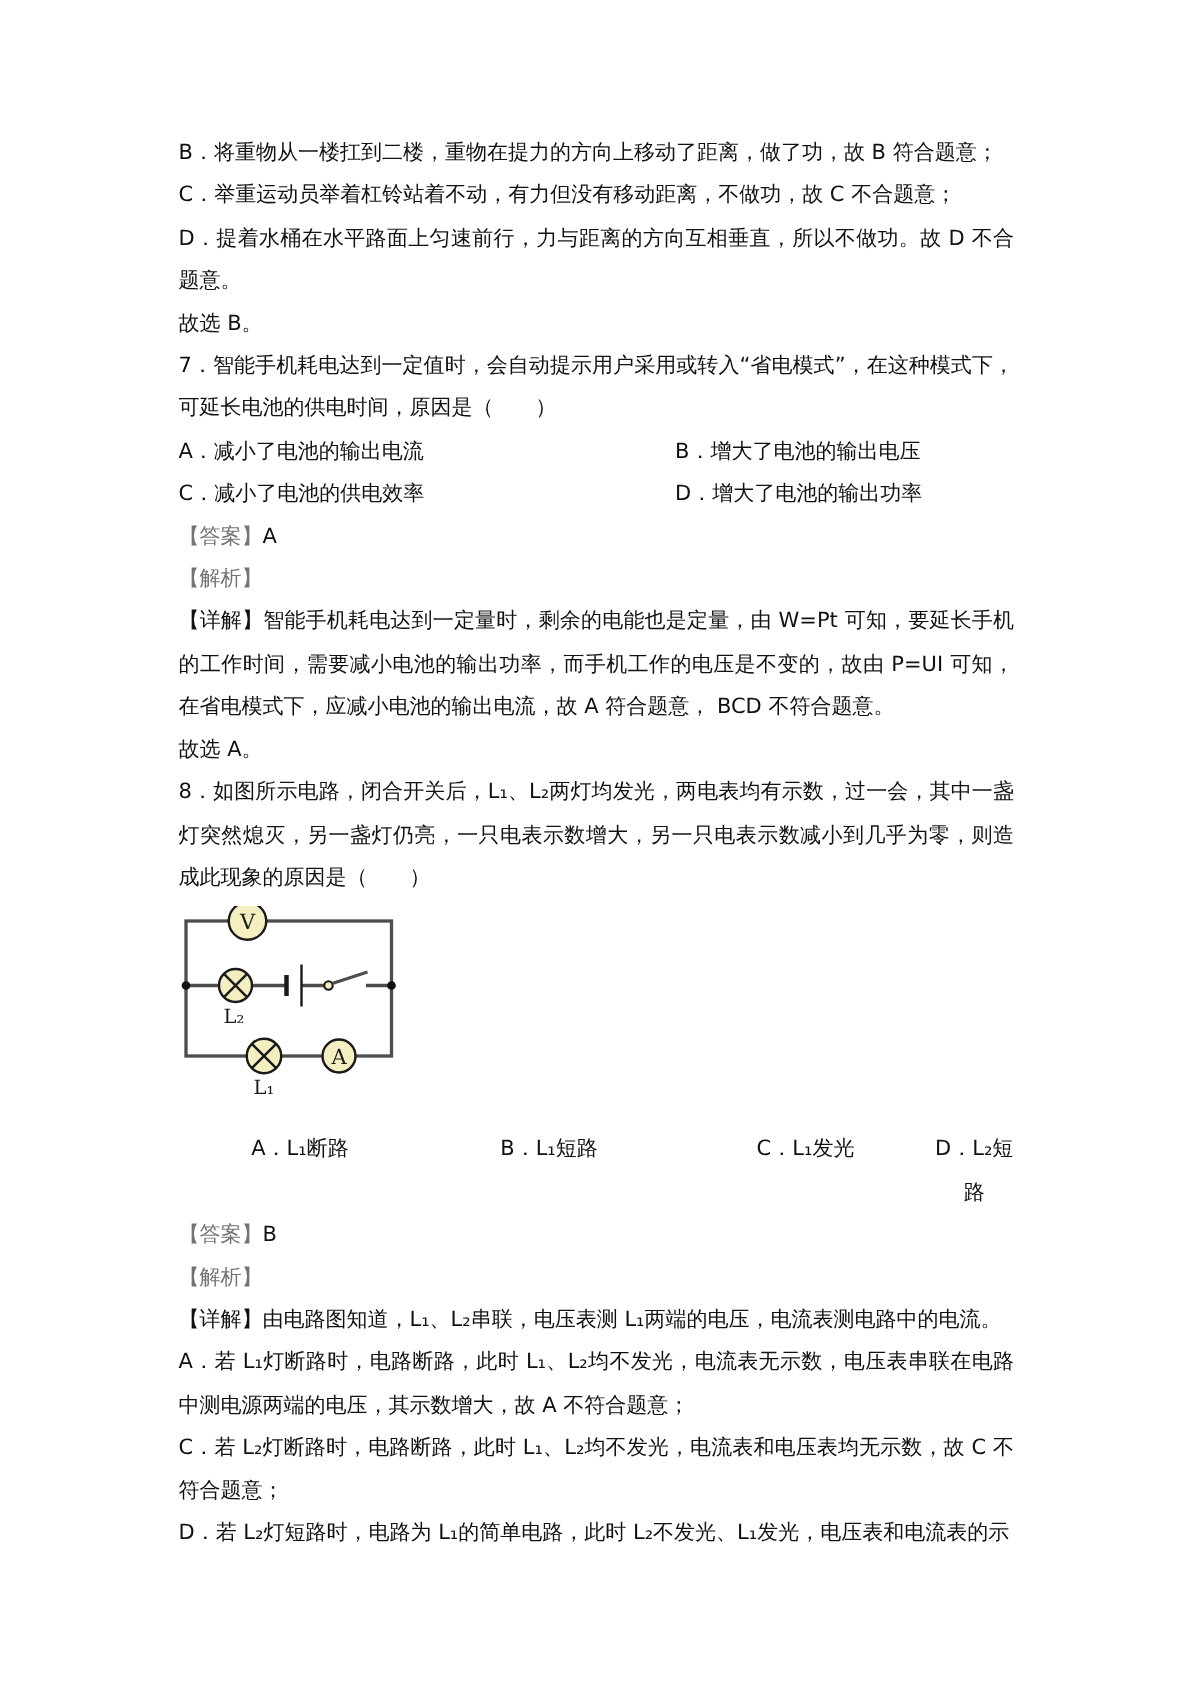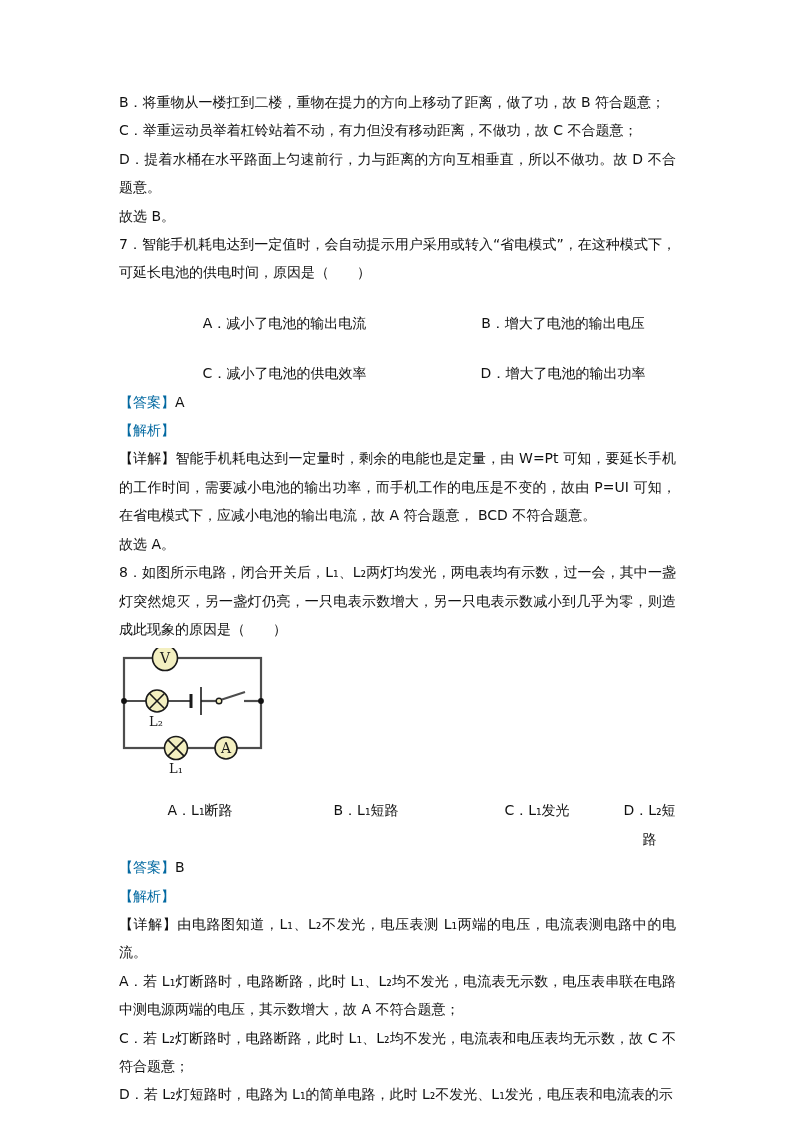--- a/index.html
+++ b/index.html
@@ -13,26 +13,25 @@
   }
   .content {
     position:absolute;
     left:119px; top:88px; width:557px;
     font-size:14px;
     line-height:28.4px;
     text-align:justify;
     text-justify:inter-ideograph;
   }
   .content p { margin:0; padding:0; }
-  .label-blue { color:#0369a1; }
+  .label-blue { color:#737373; }
   .opt-grid-2 {
     display:grid;
     grid-template-columns:331px 1fr;
-    text-align:center;
-    margin-top:22px;
+    text-align:left;
   }
   .opt-row-4 {
     display:grid;
     grid-template-columns:162px 170px 172px 1fr;
     text-align:center;
   }
   .figure-wrap { margin:5px 0 18px 0; }
   svg.circuit { display:block; }
   .circ-label {
     font-family:"DejaVu Serif", serif;
@@ -123,19 +122,19 @@
     </div>
 
     <div class="opt-row-4">
       <span>A．L₁断路</span>
       <span>B．L₁短路</span>
       <span>C．L₁发光</span>
       <span>D．L₂短路</span>
     </div>
     <p><span class="label-blue">【答案】</span><span>B</span></p>
     <p><span class="label-blue">【解析】</span></p>
-    <p>【详解】由电路图知道，L₁、L₂不发光，电压表测 L₁两端的电压，电流表测电路中的电流。</p>
+    <p>【详解】由电路图知道，L₁、L₂串联，电压表测 L₁两端的电压，电流表测电路中的电流。</p>
     <p>A．若 L₁灯断路时，电路断路，此时 L₁、L₂均不发光，电流表无示数，电压表串联在电路中测电源两端的电压，其示数增大，故 A 不符合题意；</p>
     <p>C．若 L₂灯断路时，电路断路，此时 L₁、L₂均不发光，电流表和电压表均无示数，故 C 不符合题意；</p>
     <p>D．若 L₂灯短路时，电路为 L₁的简单电路，此时 L₂不发光、L₁发光，电压表和电流表的示</p>
 
   </div>
 </div>
 
 </body></html>

